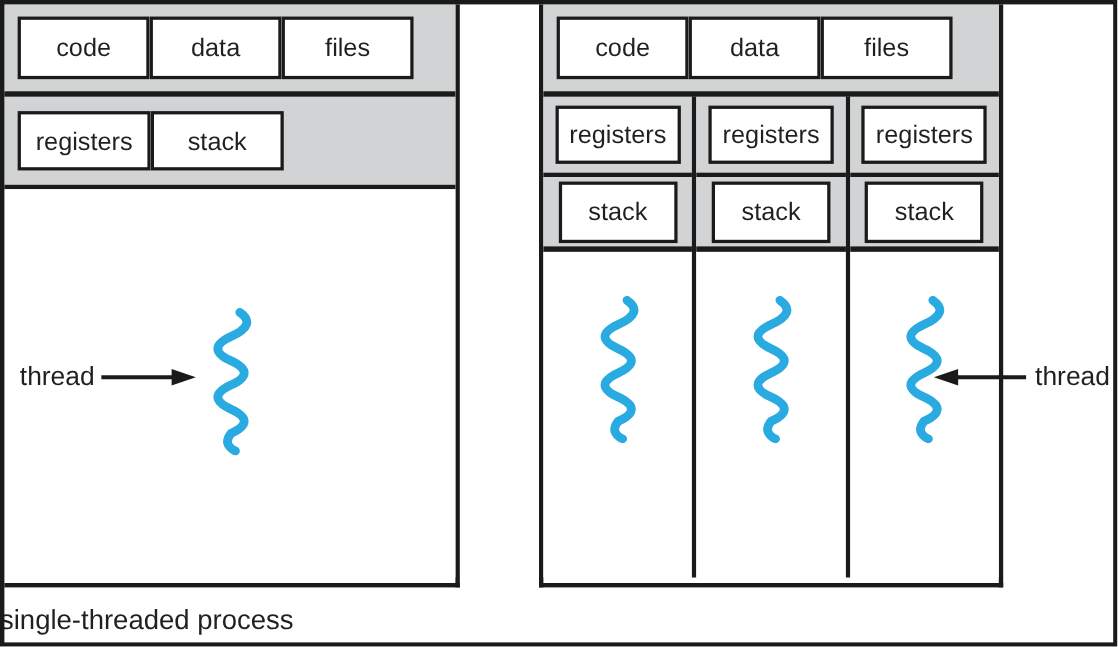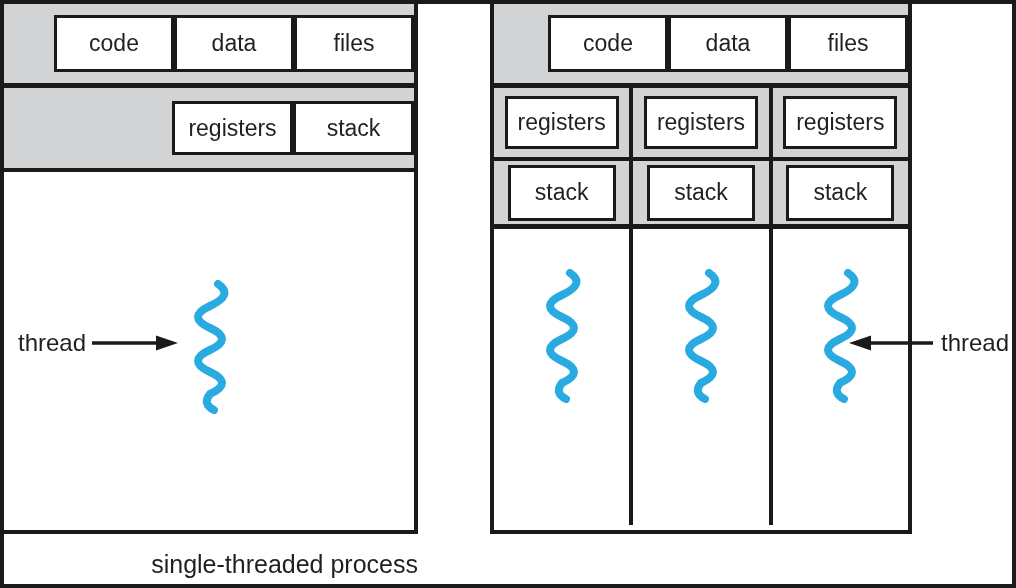--- a/index.html
+++ b/index.html
@@ -24,21 +24,21 @@
     border-bottom:4px solid #1a1a1a;
   }
   .panel-right{
     left:490px;width:422px;height:530px;
     border-left:4px solid #1a1a1a;
     border-right:4px solid #1a1a1a;
     border-bottom:4px solid #1a1a1a;
   }
   .band{
     background:#d1d3d4;
-    display:flex;align-items:center;justify-content:flex-end;
+    display:flex;align-items:center;justify-content:flex-start;
     padding:0 0 0 12px;
     box-sizing:border-box;
   }
   .band-resources{height:84px;border-bottom:5px solid #1a1a1a;}
   .band-regs{height:84px;border-bottom:4px solid #1a1a1a;}
   .labelbox{
     background:#ffffff;
     border:3px solid #1a1a1a;
     display:flex;align-items:center;justify-content:center;
     font-size:23px;
@@ -61,21 +61,21 @@
 
   .thread-callout{position:absolute;display:flex;align-items:center;z-index:5;}
   .callout-left{left:18px;top:328px;}
   .callout-right{left:849px;top:328px;}
   .thread-word{font-size:24px;line-height:30px;white-space:nowrap;}
   .callout-left .thread-word{margin-right:6px;}
   .callout-right .thread-word{margin-left:8px;}
 
   .caption{
     position:absolute;top:548px;height:34px;
-    text-align:right;font-size:25px;line-height:32px;
+    text-align:left;font-size:25px;line-height:32px;
     white-space:nowrap;
   }
   .caption-left{left:0;width:418px;}
   .caption-right{left:490px;width:422px;}
 
   svg{display:block;}
 </style>
 </head>
 <body>
 

